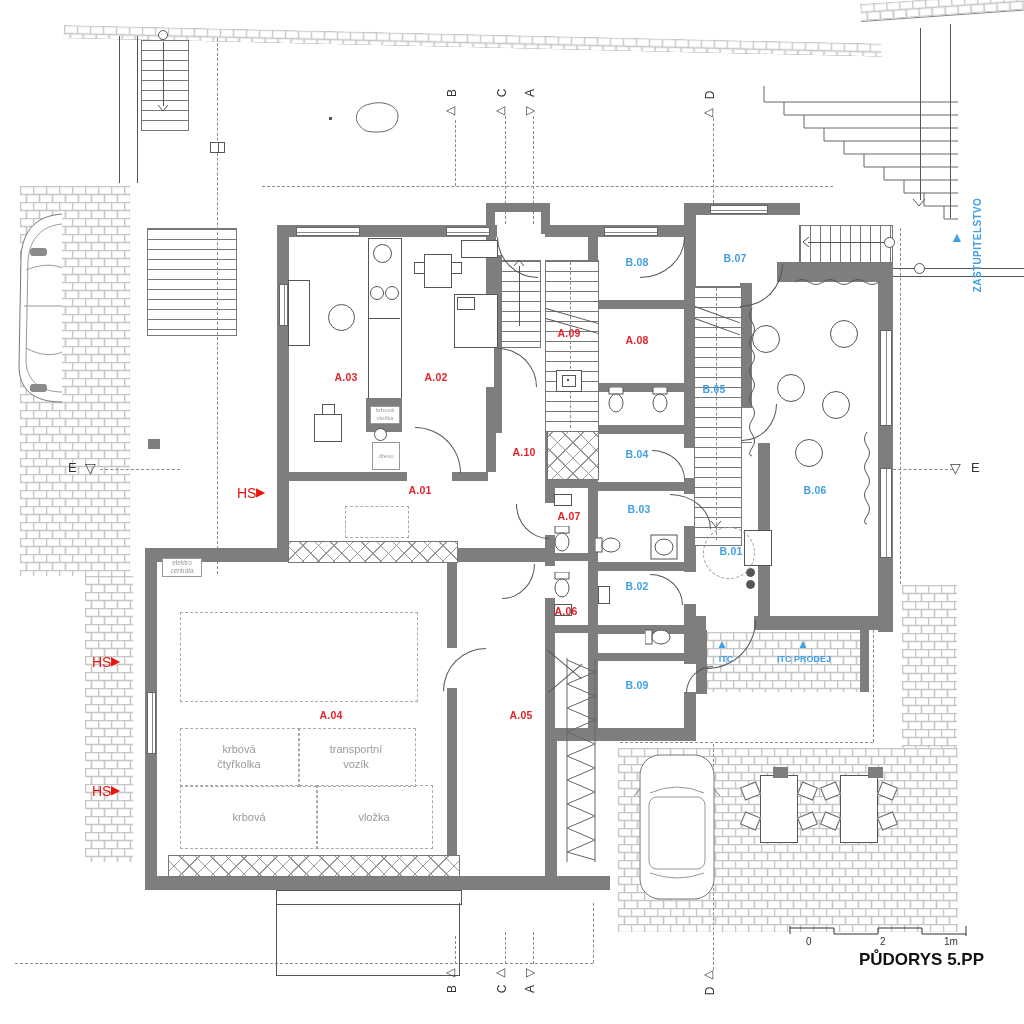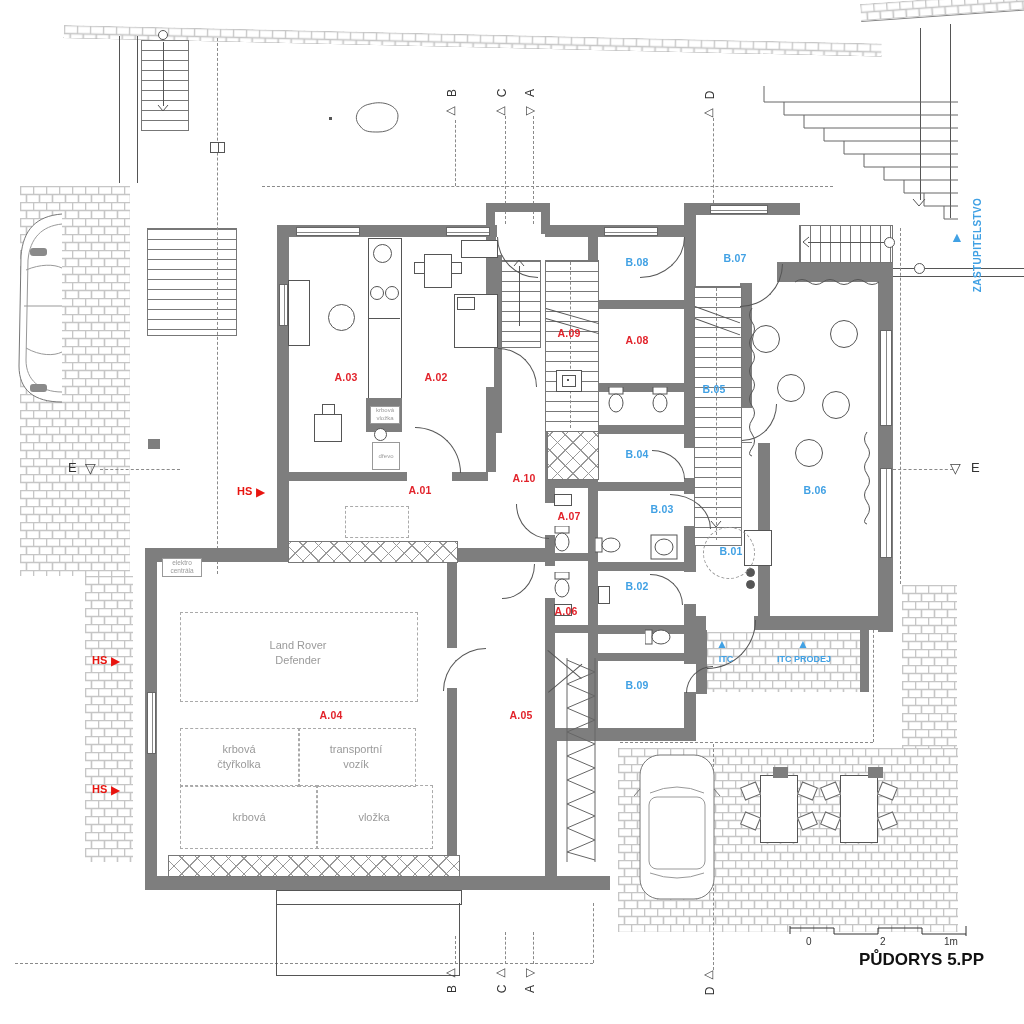--- a/index.html
+++ b/index.html
@@ -23,21 +23,21 @@
 .xrow{position:absolute;background-color:#fff;border:1px solid #777;background-image:repeating-linear-gradient(45deg,transparent 0,transparent 10px,#999 10px,#999 11px),repeating-linear-gradient(-45deg,transparent 0,transparent 10px,#999 10px,#999 11px)}
 .circ{position:absolute;border:1px solid #555;border-radius:50%;background:#fff}
 .fix{position:absolute;background:#fff;border:1px solid #555}
 .lbl{position:absolute;font-size:10.5px;font-weight:bold;text-align:center;width:40px;letter-spacing:.2px}
 .lr{color:#e2232b}.lb{color:#41a1e4}
 .lg{position:absolute;color:#9a9a9a;font-size:11px;text-align:center;line-height:1.35}
 .tiny{position:absolute;color:#9a9a9a;font-size:6px;text-align:center;line-height:1.3;background:#fff;border:1px solid #999}
 .rot{transform:rotate(-90deg);display:inline-block}
 .mark{position:absolute;font-size:12px;color:#333}
 .tri{position:absolute;font-size:12px;color:#444;line-height:1}
-.hs{position:absolute;color:#e8140f;font-size:11px;font-weight:bold}
+.hs{position:absolute;color:#e8140f;font-size:14px;font-weight:normal}
 .hstri{position:absolute;color:#e8140f;font-size:12px;line-height:1}
 .blue{color:#41a1e4}
 .dash-rect{position:absolute;border:1px dashed #aaa}
 .post{position:absolute;background:#7e7e7e}
 .ch{position:absolute;width:15px;height:12px;border:1px solid #666;background:#fff}
 </style>
 </head>
 <body>
 
 <div id="plan">
@@ -302,21 +302,20 @@
 <i class="a" style="left:703px;top:527px;width:50px;height:50px;border:1px dashed #999;border-radius:50%"></i>
 
 <div class="dash-rect" style="left:180px;top:612px;width:236px;height:88px"></div>
 <div class="dash-rect" style="left:180px;top:728px;width:118px;height:57px"></div>
 <div class="dash-rect" style="left:298px;top:728px;width:116px;height:57px"></div>
 <div class="dash-rect" style="left:180px;top:785px;width:136px;height:62px"></div>
 <div class="dash-rect" style="left:316px;top:785px;width:115px;height:62px"></div>
 <div class="dash-rect" style="left:345px;top:506px;width:62px;height:30px"></div>
 <div class="tiny" style="left:162px;top:558px;width:38px;font-size:6.5px"><span>elektro</span><br><span>centrála</span></div>
 
-<div class="lg" style="left:208px;top:638px;width:180px"><span>Land Rover</span><br><span>Defender</span></div>
 <div class="lg" style="left:182px;top:742px;width:114px"><span>krbová</span><br><span>čtyřkolka</span></div>
 <div class="lg" style="left:300px;top:742px;width:112px"><span>transportní</span><br><span>vozík</span></div>
 <div class="lg" style="left:182px;top:810px;width:134px"><span>krbová</span></div>
 <div class="lg" style="left:318px;top:810px;width:112px"><span>vložka</span></div>
 
 <div class="fix" style="left:276px;top:890px;width:184px;height:13px"></div>
 <i class="ln" style="left:276px;top:903px;width:1px;height:72px"></i>
 <i class="ln" style="left:459px;top:903px;width:1px;height:72px"></i>
 <i class="ln" style="left:276px;top:975px;width:184px;height:1px"></i>
 
@@ -358,24 +357,24 @@
 
 <span class="lbl lr" style="left:400px;top:484px">A.01</span>
 <span class="lbl lr" style="left:416px;top:371px">A.02</span>
 <span class="lbl lr" style="left:326px;top:371px">A.03</span>
 <span class="lbl lr" style="left:311px;top:709px">A.04</span>
 <span class="lbl lr" style="left:501px;top:709px">A.05</span>
 <span class="lbl lr" style="left:546px;top:605px">A.06</span>
 <span class="lbl lr" style="left:549px;top:510px">A.07</span>
 <span class="lbl lr" style="left:617px;top:334px">A.08</span>
 <span class="lbl lr" style="left:549px;top:327px">A.09</span>
-<span class="lbl lr" style="left:504px;top:472px">A.10</span>
+<span class="lbl lr" style="left:504px;top:446px">A.10</span>
 <span class="lbl lb" style="left:711px;top:545px">B.01</span>
 <span class="lbl lb" style="left:617px;top:580px">B.02</span>
-<span class="lbl lb" style="left:642px;top:503px">B.03</span>
+<span class="lbl lb" style="left:619px;top:503px">B.03</span>
 <span class="lbl lb" style="left:617px;top:448px">B.04</span>
 <span class="lbl lb" style="left:694px;top:383px">B.05</span>
 <span class="lbl lb" style="left:795px;top:484px">B.06</span>
 <span class="lbl lb" style="left:715px;top:252px">B.07</span>
 <span class="lbl lb" style="left:617px;top:256px">B.08</span>
 <span class="lbl lb" style="left:617px;top:679px">B.09</span>
 
 <span class="hs" style="left:237px;top:485px">HS</span>
 <span class="hstri" style="left:256px;top:486px">▶</span>
 <span class="hs" style="left:92px;top:654px">HS</span>

